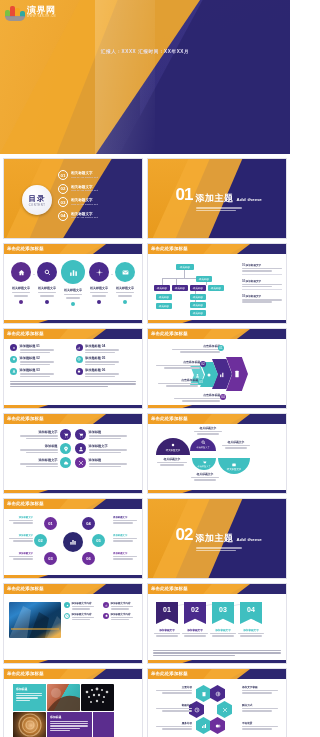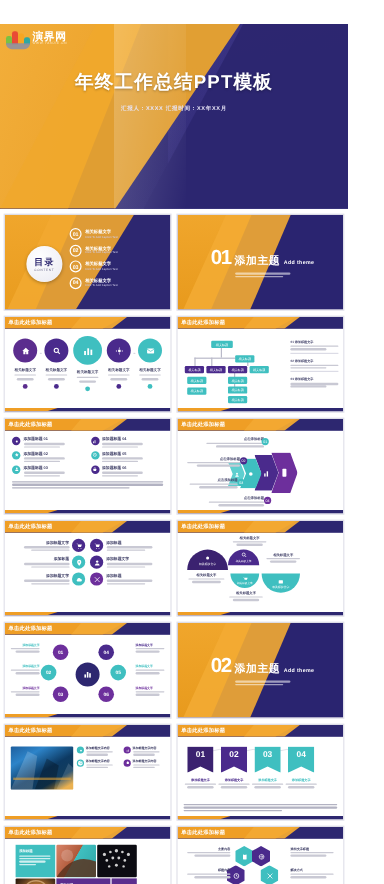--- a/index.html
+++ b/index.html
@@ -1,20 +1,20 @@
 <!DOCTYPE html>
 <html><head>
 <meta charset="utf-8">
 <style>
   * { box-sizing: border-box; margin:0; padding:0; }
   html,body { width:290px; height:737px; background:#ffffff; font-family:"Liberation Sans", sans-serif; }
   .page { width:290px; height:737px; position:relative; overflow:hidden; background:#fff; }
 
   
-  .cover { position:relative; width:290px; height:154px; overflow:hidden; background:#2e2a73;margin-top:20px; }
+  .cover { position:relative; width:290px; height:154px; overflow:hidden; background:#2e2a73; }
   .cov-navy { position:absolute; inset:0;
     background:linear-gradient(135deg,#38317e 0%,#2d2770 45%,#332d7a 100%); }
   .cov-navy2 { position:absolute; right:0; top:0; width:150px; height:154px;
     background:linear-gradient(160deg, rgba(70,62,150,.55), rgba(45,39,112,0)); }
   .cov-or2 { position:absolute; left:0; top:0; width:200px; height:154px;
     background:#f0a82c; opacity:.92;
     clip-path:polygon(40% 0,100% 0,48% 100%,0 100%); }
   .cov-or3 { position:absolute; left:0; top:0; width:210px; height:154px;
     background:linear-gradient(110deg,#f2ae3a,#e6961b);
     clip-path:polygon(0 0,56% 0,27% 100%,0 100%); }
@@ -173,21 +173,20 @@
         <div class="lm-s" style="left:15px;height:6px;background:#2fa8a0;"></div>
         <div class="logo-arc"></div>
       </div>
       <div class="logo-txt">
         <span class="logo-cn">演界网</span>
         <span class="logo-en">WWW.YANJIE.CN</span>
       </div>
     </div>
 
     <div class="cov-title">
-      <div class="cov-sub">年终工作总结PPT模板</div>
       <div class="cov-meta">汇报人：XXXX   汇报时间：XX年XX月</div>
     </div>
   </div>
 
   <div class="grid">
 
     <div class="slide">
       <div class="cat">
         <div class="cat-or"></div>
         <div class="cat-or2"></div>

